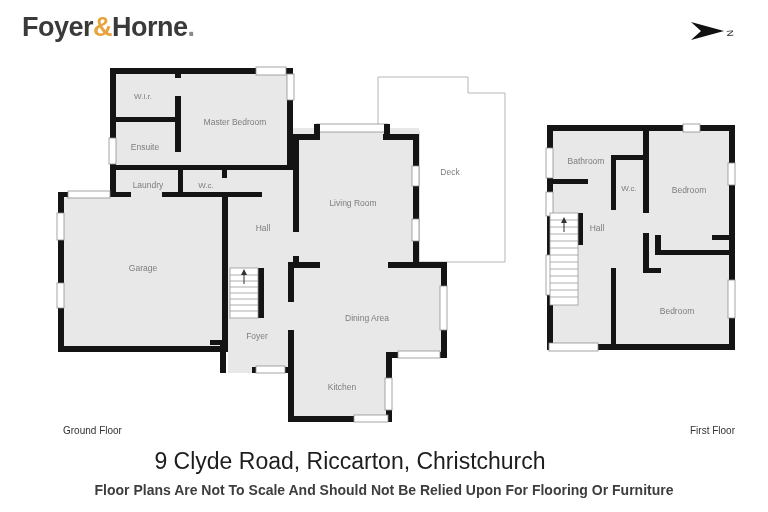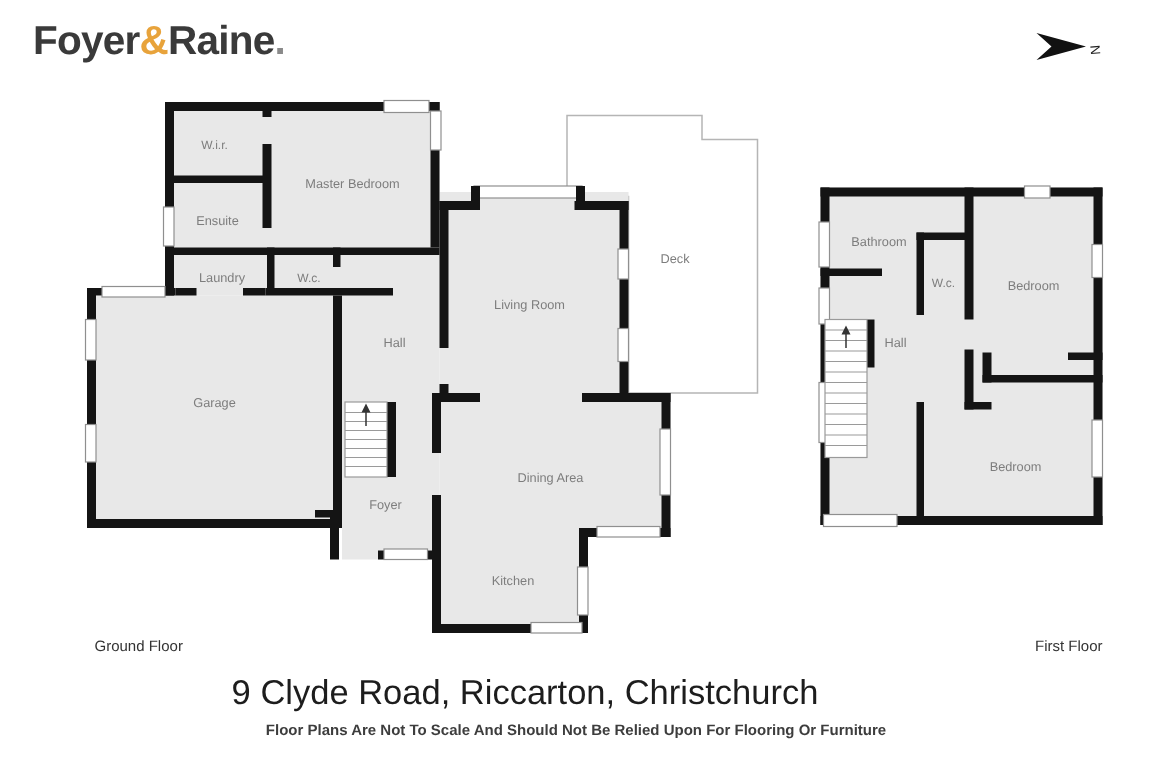--- a/index.html
+++ b/index.html
@@ -5,41 +5,41 @@
   html,body{margin:0;padding:0;background:#fff;}
   .canvas{position:relative;width:768px;height:512px;background:#ffffff;overflow:hidden;
           font-family:"Liberation Sans",sans-serif;}
   .logo{position:absolute;left:22px;top:12px;font-size:27px;font-weight:bold;
         letter-spacing:-0.5px;color:#3a3a3a;white-space:nowrap;}
   .logo .amp{color:#E8A33B;}
   .logo .dot{color:#8a8a8a;}
   .addr{position:absolute;left:0;top:448px;width:700px;text-align:center;
         font-size:23px;color:#1d1d1d;}
   .disc{position:absolute;left:0;top:482px;width:768px;text-align:center;
-        font-size:10px;font-weight:bold;color:#3d3d3d;}
+        font-size:14px;font-weight:bold;color:#3d3d3d;}
   svg{position:absolute;left:0;top:0;}
   .room{fill:#e8e8e8;}
   .wall{fill:#141414;}
   .win{fill:#ffffff;stroke:#8f8f8f;stroke-width:0.8;}
   .deck{fill:#ffffff;stroke:#b5b5b5;stroke-width:1;}
   .stair{fill:#ffffff;stroke:#9a9a9a;stroke-width:0.8;}
   .rung{stroke:#9a9a9a;stroke-width:0.8;}
   .arrowline{stroke:#333;stroke-width:1;}
   .arrowhead{fill:#333;}
   .rlabel{fill:#7d7d7d;font-size:8.5px;font-family:"Liberation Sans",sans-serif;text-anchor:middle;}
   .small{font-size:8px;}
   .flabel{fill:#333;font-size:10px;font-family:"Liberation Sans",sans-serif;}
   .compass-n{fill:#222;font-size:9px;font-family:"Liberation Sans",sans-serif;}
 </style>
 </head>
 <body>
 
 <div class="canvas">
 
-  <div class="logo"><span>Foyer</span><span class="amp">&amp;</span><span>Raine</span><span class="dot">.</span></div>
+  <div class="logo"><span>Foyer</span><span class="amp">&amp;</span><span>Horne</span><span class="dot">.</span></div>
 
   <svg width="768" height="512" viewBox="0 0 768 512">
 
     <g>
       <polygon points="691,22 724,31 691,40 701,31" fill="#111"></polygon>
       <text class="compass-n" x="728" y="35" transform="rotate(85 730 32)">N</text>
     </g>
 
     <g>
 

